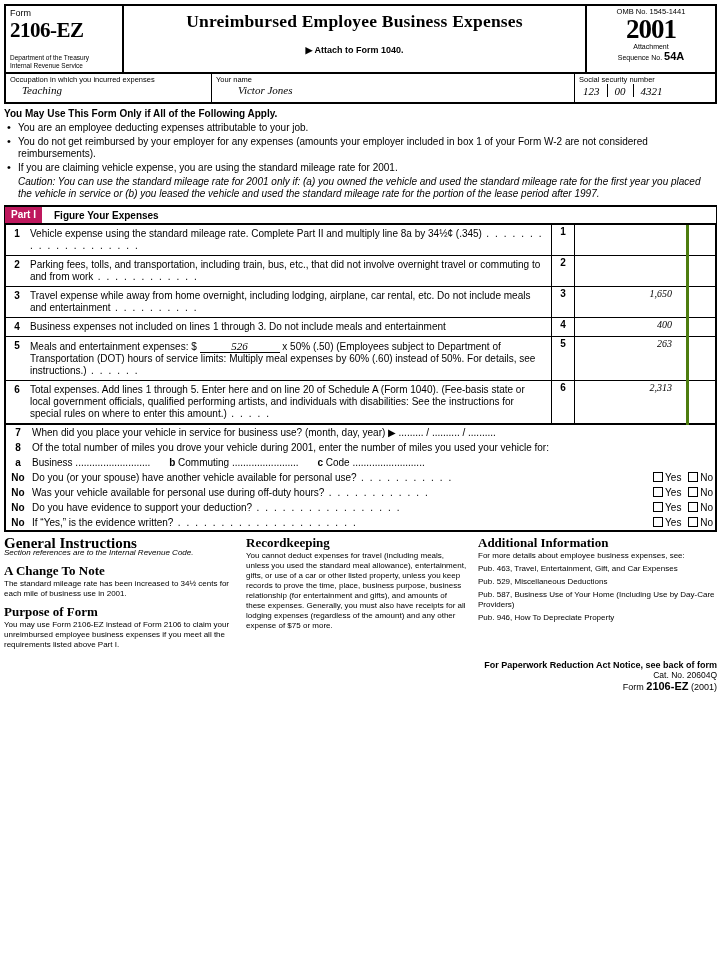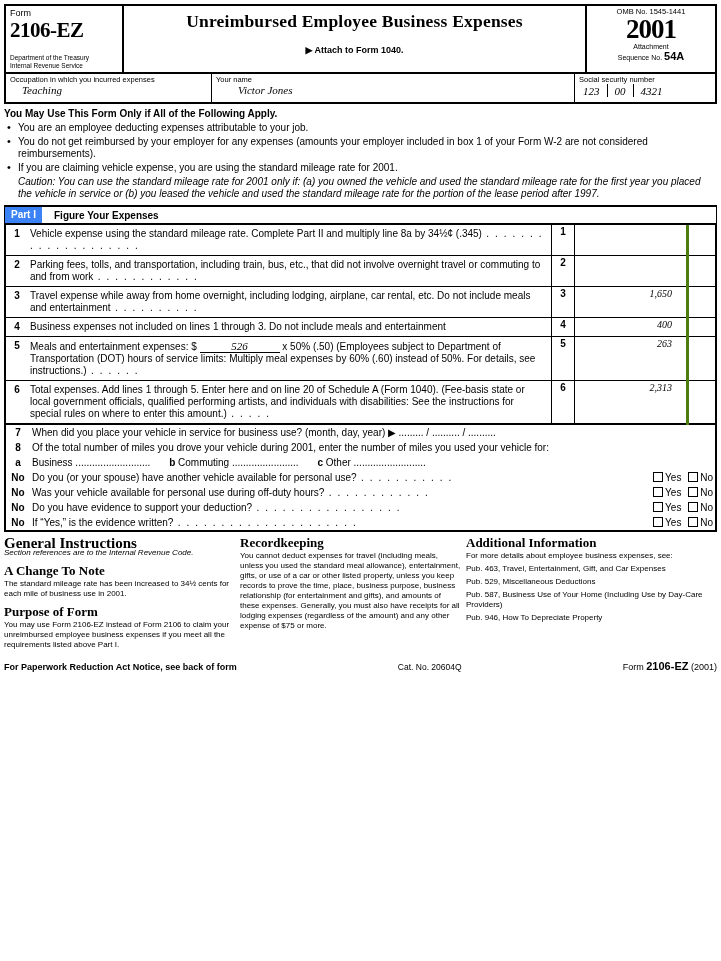--- a/index.html
+++ b/index.html
@@ -36,21 +36,21 @@
 
   
   .section-title{font-weight:bold;font-size:10px;margin:4px 0 3px 0;}
   ul.bul{list-style:none;margin:0;padding:0;}
   ul.bul li{position:relative;padding-left:14px;margin-bottom:2px;line-height:12px;font-size:10px;}
   ul.bul li:before{content:"\2022";position:absolute;left:3px;top:-1px;font-size:11px;}
   .caution{font-style:italic;font-size:10px;line-height:12px;padding-left:14px;}
 
   
   .partbar{display:flex;align-items:center;border:1px solid #000;border-top:2px solid #000;border-bottom:2px solid #000;margin-top:5px;background:#fff;height:16px;}
-  .partlabel{background:#3b82f6;color:#fff;font-weight:bold;font-size:10px;padding:1px 6px;height:16px;line-height:14px;box-sizing:border-box;}
+  .partlabel{background:#be185d;color:#fff;font-weight:bold;font-size:10px;padding:1px 6px;height:16px;line-height:14px;box-sizing:border-box;}
   .parttext{font-weight:bold;font-size:10px;padding-left:12px;}
   .parttext .norm{font-weight:normal;}
 
   
   table.lines{border-collapse:collapse;width:100%;border-left:2px solid #000;border-right:2px solid #000;border-bottom:2px solid #000;}
   table.lines td{vertical-align:top;font-size:10px;line-height:12px;}
   td.no{width:20px;text-align:center;padding-top:3px;font-weight:bold;}
   td.desc{padding:3px 4px 3px 2px;}
   td.lnum{width:20px;border-left:1px solid #000;text-align:center;font-weight:bold;vertical-align:bottom;padding-bottom:1px;}
   td.amt{width:96px;border-left:1px solid #000;border-right:3px solid #4d7c0f;text-align:right;padding-right:14px;vertical-align:bottom;padding-bottom:1px;font-family:"Liberation Serif",serif;font-style:italic;font-size:11px;}
@@ -61,32 +61,32 @@
 
   
   table.p2{border-collapse:collapse;width:100%;border-left:2px solid #000;border-right:2px solid #000;border-bottom:2px solid #000;}
   table.p2 td{font-size:10px;line-height:13px;vertical-align:top;padding:1px 2px;}
   td.n2{width:20px;text-align:center;font-weight:bold;}
   .dotline{letter-spacing:1.6px;}
   .ybox{display:inline-block;width:8px;height:8px;border:1px solid #000;margin:0 2px -1px 4px;}
   .yn{white-space:nowrap;}
 
   
-  .bottom{display:flex;margin-top:6px;gap:4px;}
+  .bottom{display:flex;margin-top:6px;gap:10px;}
   .col{font-size:8px;line-height:10px;}
   .col1{width:232px;}
   .col2{width:222px;}
   .col3{width:237px;}
   .h-gen{font-family:"Liberation Serif",serif;font-size:15px;font-weight:bold;}
   .h-sub{font-family:"Liberation Serif",serif;font-size:13px;font-weight:bold;margin-top:8px;}
   .ital{font-style:italic;}
   .col p{margin:3px 0 0 0;}
   .pubitem{margin-top:4px;}
 
-  .footer{display:flex;justify-content:space-between;align-items:flex-end;margin-top:10px;font-size:8.5px;}
+  .footer{display:flex;justify-content:space-between;align-items:flex-end;margin-top:10px;font-size:8.5px;flex-direction:column;}
   .footer .left{font-weight:bold;font-size:9px;}
   .footer .right{font-size:9px;}
   .footer .right b{font-size:11px;}
 </style>
 </head>
 <body>
 
 <div class="page">
  <div class="form">
 
@@ -216,21 +216,21 @@
       <td class="n2">8</td>
       <td colspan="2">Of the total number of miles you drove your vehicle during 2001, enter the number of miles you used your vehicle for:</td>
     </tr>
     <tr>
       <td class="n2">a</td>
       <td colspan="2">
         <span>Business  ...........................</span>
         <b style="margin-left:16px">b</b>
         <span>Commuting  ........................</span>
         <b style="margin-left:16px">c</b>
-        <span>Other  ..........................</span>
+        <span>Code  ..........................</span>
       </td>
     </tr>
     <tr>
       <td class="n2">No</td>
       <td>
         <span>Do you (or your spouse) have another vehicle available for personal use?</span><span class="dotline"> . . . . . . . . . . .</span>
       </td>
       <td class="yn" style="width:96px;text-align:right">
         <span class="ybox"></span><span>Yes</span>
         <span class="ybox"></span><span>No</span>

